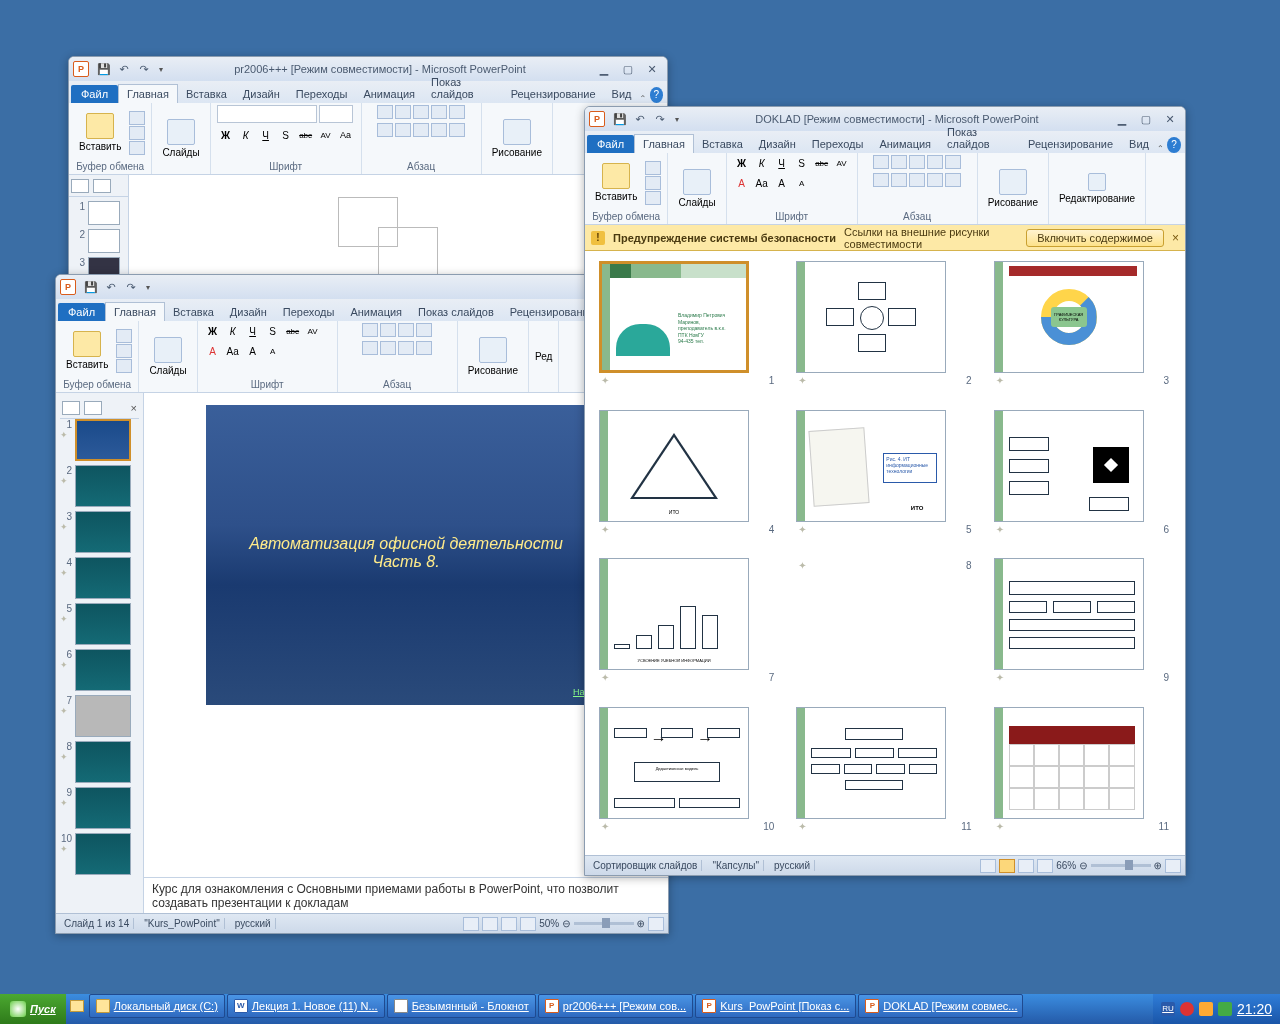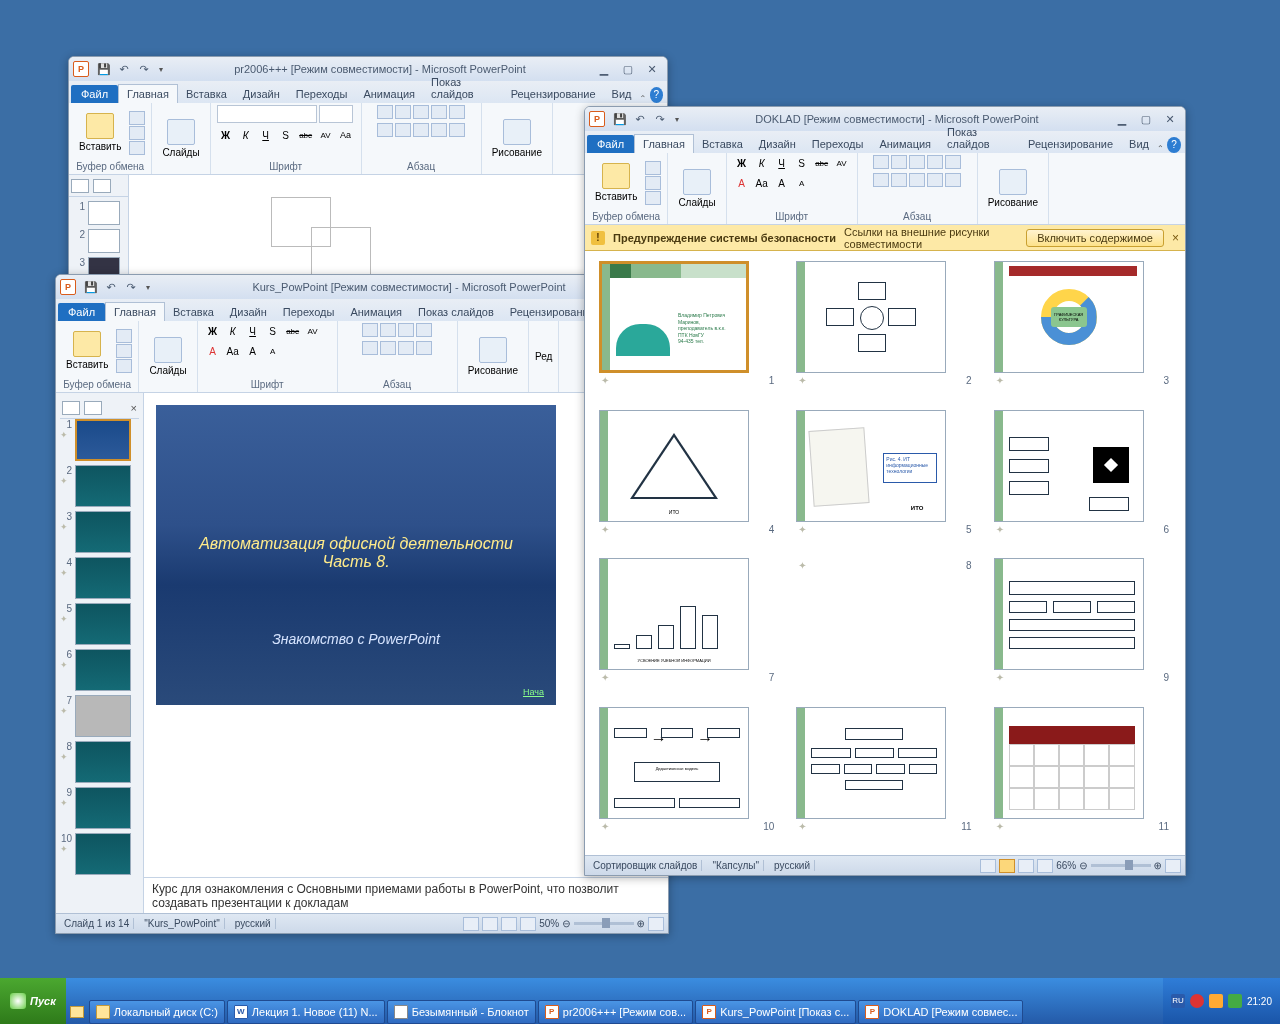--- a/index.html
+++ b/index.html
@@ -40,21 +40,21 @@
 .thumb-close { margin-left: auto; font-size: 11px; cursor: pointer; color: #555; }
 .thumb-item { display: flex; gap: 3px; margin-bottom: 4px; align-items: flex-start; }
 .thumb-num { width: 12px; font-size: 10px; color: #5a6a80; text-align: right; }
 .thumb-star { font-size: 9px; color: #bba; }
 .thumb-img { width: 56px; height: 42px; background: #fff; border: 1px solid #9ab; }
 .thumb-item.sel .thumb-img { border: 2px solid #cf8f2a; }
 .thumb-blue { background: linear-gradient(#1a4a8a,#2c5a9a); }
 .thumb-teal { background: linear-gradient(#0e5560,#146a75); color:#7fe; font-size:4px; padding:2px; }
 
 .slide-area { flex: 1; background: #fff; display: flex; flex-direction: column; overflow: hidden; }
-.slide-canvas { flex: 1; background: #fff; display: flex; align-items: flex-start; justify-content: flex-start; padding: 12px; overflow: hidden; }
+.slide-canvas { flex: 1; background: #fff; display: flex; align-items: flex-start; justify-content: center; padding: 12px; overflow: hidden; }
 .slide-notes { height: 36px; border-top: 1px solid #c5d3e5; padding: 4px 8px; font-size: 12px; color: #333; overflow: hidden; }
 
 .main-slide { width: 400px; height: 300px; background: linear-gradient(#3a5f9a 0%, #2e508a 40%, #1a3a70 60%, #2a4a7a 100%); position: relative; color: #ffeb8a; text-align: center; padding: 40px 20px; font-family: Georgia, serif; }
 .main-slide .t1 { font-size: 16px; font-style: italic; margin-top: 90px; }
 .main-slide .t2 { font-size: 14px; font-style: italic; margin-top: 60px; color: #d6e4ff; }
 .main-slide .link { position: absolute; bottom: 8px; right: 12px; font-size: 9px; color: #8aff8a; text-decoration: underline; }
 
 .statusbar { height: 20px; background: linear-gradient(#dfe8f3,#cdd9e9); border-top: 1px solid #b0c0d5; display: flex; align-items: center; font-size: 10px; color: #3a4a60; padding: 0 4px; gap: 6px; }
 .statusbar .sb-item { padding: 0 4px; border-right: 1px solid #b0c0d5; }
 .statusbar .sb-right { margin-left: auto; display: flex; align-items: center; gap: 3px; }
@@ -77,30 +77,30 @@
 
 .security-bar { height: 26px; background: #fde9a6; border-bottom: 1px solid #d6b34d; display: flex; align-items: center; font-size: 11px; color: #4a3a10; padding: 0 6px; gap: 8px; }
 .shield { width: 14px; height: 14px; background: #f0c040; border-radius: 2px; display: flex; align-items: center; justify-content: center; color: #5a3a00; font-size: 10px; font-weight: bold; }
 .sec-btn { background: linear-gradient(#fff3d0,#fde28a); border: 1px solid #c9a030; padding: 2px 10px; border-radius: 3px; cursor: pointer; font-size: 11px; }
 .sec-close { cursor: pointer; font-size: 12px; color: #7a5a10; }
 
 
 .edit-placeholder { width: 380px; height: 200px; position: relative; }
 .ph-box { position: absolute; border: 1px solid #bbb; }
 
-.taskbar { position: absolute; left: 0; right: 0; bottom: 0; height: 46px; background: linear-gradient(#3b8de0,#245aa8); display: flex; align-items: flex-end; font-size: 11px; color: #fff; }
+.taskbar { position: absolute; left: 0; right: 0; bottom: 0; height: 30px; background: linear-gradient(#3b8de0,#245aa8); display: flex; align-items: flex-start; font-size: 11px; color: #fff; text-decoration: underline; }
 .start { height: 100%; padding: 0 10px; background: linear-gradient(#4ba830,#2e7a1a); display: flex; align-items: center; gap: 4px; font-weight: bold; cursor: pointer; font-style: italic; }
 .tb-btn { height: 24px; margin: 0 1px; padding: 0 6px; background: linear-gradient(#4a95e5,#2f6ac0); border: 1px solid #1f4a90; border-radius: 2px; display: flex; align-items: center; gap: 4px; cursor: pointer; max-width: 165px; overflow: hidden; white-space: nowrap; }
 .tb-btn .tico { width: 14px; height: 14px; background: #ffe59a; border: 1px solid #c49a3a; border-radius: 1px; flex-shrink: 0; }
 .tb-btn .tico.w { background:#fff; border-color:#2a5aaa; color:#2a5aaa; font-size:8px; text-align:center; line-height:12px; font-weight:bold; }
 .tb-btn .tico.n { background:#fff; border-color:#888; }
 .tb-btn .tico.p { background:#fff; border-color:#d95c1c; color:#d95c1c; font-size:8px; text-align:center; line-height:12px; font-weight:bold; }
 .tray { margin-left: auto; display: flex; align-items: center; gap: 5px; padding: 0 8px; height: 100%; background: linear-gradient(#2f7dd8,#1a55a8); }
 .tray-ico { width: 14px; height: 14px; cursor: pointer; }
-.clock { font-size: 10px; }
+.clock { font-size: 14px; }
 .ql { width: 22px; height: 24px; display: flex; align-items: center; justify-content: center; cursor: pointer; }
 
 
 .donut { width:56px; height:56px; border-radius:50%; border:12px solid #ffd54a; position:absolute; left:50%; top:50%; transform:translate(-50%,-50%); }
 .donut::after { content:''; position:absolute; inset:-12px; border:12px solid #4a90d6; border-radius:50%; clip-path: polygon(50% 50%, 100% 0, 100% 100%, 0 100%, 0 50%); }
 .donut-core { position:absolute; left:50%; top:50%; transform:translate(-50%,-50%); width:36px; height:20px; background:#8bc68f; border-radius:3px; font-size:4px; display:flex; align-items:center; justify-content:center; text-align:center; }
 .triangle { width:0; height:0; border-left:40px solid transparent; border-right:40px solid transparent; border-bottom:60px solid transparent; border-bottom-color:#fff; position:absolute; left:50%; top:26px; transform:translateX(-50%); }
 .tri-outline { position:absolute; left:50%; top:22px; transform:translateX(-50%); width:0; height:0; border-left:44px solid transparent; border-right:44px solid transparent; border-bottom:66px solid #234; }
 .circle-gk { width:46px; height:46px; border:1px solid #234; border-radius:50%; position:absolute; left:50%; top:46%; transform:translate(-50%,-50%); display:flex; align-items:center; justify-content:center; font-size:10px; font-weight:bold; }
 .petal { position:absolute; width:28px; height:16px; border:1px solid #234; border-radius:50%; font-size:4px; display:flex; align-items:center; justify-content:center; }
@@ -248,21 +248,20 @@
 
 <div class="window" style="left:55px; top:274px; width:614px; height:660px;">
   <div class="titlebar">
     <div class="qat">
       <div class="app-icon">P</div>
       <div class="qat-btn" style="color:#2a5aaa">💾</div>
       <div class="qat-btn">↶</div>
       <div class="qat-btn">↷</div>
       <div class="qat-btn dropdown-small">▾</div>
     </div>
-    <div class="title-text">Kurs_PowPoint [Режим совместимости] - Microsoft PowerPoint</div>
   </div>
   <div class="tabs">
     <div class="file-tab">Файл</div>
     <div class="tab active">Главная</div>
     <div class="tab">Вставка</div>
     <div class="tab">Дизайн</div>
     <div class="tab">Переходы</div>
     <div class="tab">Анимация</div>
     <div class="tab">Показ слайдов</div>
     <div class="tab">Рецензирование</div>
@@ -417,21 +416,20 @@
             <div class="thumb-num">10</div>
             <div class="thumb-star">✦</div>
           </div>
           <div class="thumb-img thumb-teal"></div>
         </div>
     </div>
     <div class="slide-area">
       <div class="slide-canvas">
         <div class="main-slide">
           <div class="t1"><span>Автоматизация офисной деятельности</span><br><span>Часть 8.</span></div>
-          <div class="t2">Знакомство с PowerPoint</div>
           <div class="link">Нача</div>
         </div>
       </div>
       <div class="slide-notes">Курс для ознакомления с Основными приемами работы в PowerPoint, что позволит создавать презентации к докладам</div>
     </div>
   </div>
   <div class="statusbar">
     <span class="sb-item">Слайд 1 из 14</span>
     <span class="sb-item">"Kurs_PowPoint"</span>
     <span class="sb-item">русский</span>
@@ -544,20 +542,29 @@
     </div>
     <div class="rgroup">
       <div class="rgroup-body">
           <div class="big-btn">
             <div class="ico" style="background:#e8f0f8;border-color:#a8bdda"></div>
             <span>Рисование</span>
           </div>
         </div>
       <div class="rgroup-label"></div>
     </div>
+    <div class="rgroup">
+      <div class="rgroup-body">
+          <div class="big-btn">
+            <div class="ico" style="background:#e8f0f8;border-color:#a8bdda;width:18px;height:18px"></div>
+            <span>Редактирование</span>
+          </div>
+        </div>
+      <div class="rgroup-label"></div>
+    </div>
   </div>
   <div class="security-bar">
     <div class="shield">!</div>
     <b>Предупреждение системы безопасности</b>
     <span style="flex:1">Ссылки на внешние рисунки совместимости</span>
     <div class="sec-btn">Включить содержимое</div>
     <span class="sec-close">×</span>
   </div>
   <div class="content" style="flex-direction:column">
     <div class="sorter-grid">

